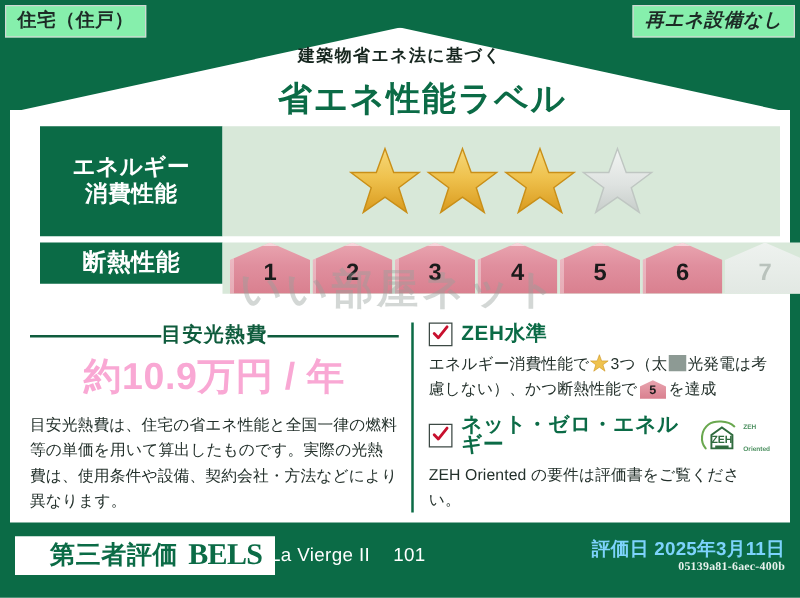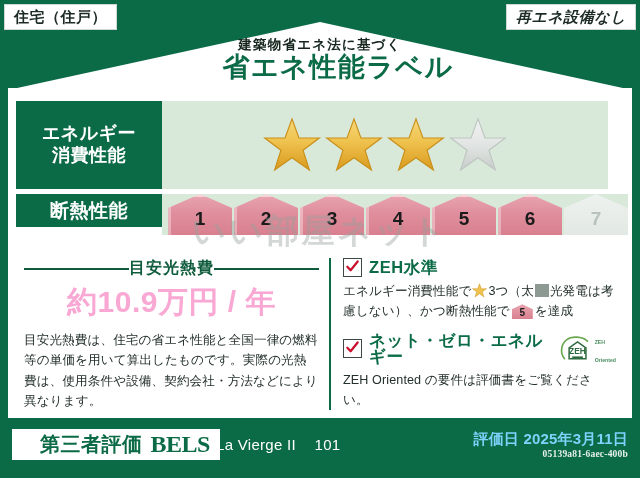--- a/index.html
+++ b/index.html
@@ -11,21 +11,21 @@
   }
   .label{
     position:relative;width:640px;height:478px;
     background:#0b6b46;
     box-sizing:border-box;
   }
 
   
   .corner-badge{
     position:absolute;top:4px;
-    background:#ffffff;
+    background:#86efac;
     border:1px solid #cfd8d4;
     color:#1d2b26;
     font-size:15px;font-weight:bold;
     letter-spacing:0.5px;
     padding:4px 9px 5px 9px;
     line-height:1;
     white-space:nowrap;
   }
   .corner-badge.left{left:4px;}
   .corner-badge.right{right:4px;font-style:italic;}
@@ -44,28 +44,28 @@
   
   .title-block{
     position:absolute;left:0;right:0;top:38px;
     text-align:center;z-index:4;
   }
   .title-kicker{
     font-size:13.5px;font-weight:bold;color:#16261f;
     letter-spacing:1.2px;line-height:1.1;
   }
   .title-main{
-    margin-top:0;
+    margin-top:12px;
     font-size:27px;font-weight:bold;color:#0b6b46;
     letter-spacing:1.5px;line-height:1.1;padding-left:36px;
   }
 
   
   .perf{
-    position:absolute;left:16px;top:101px;width:592px;
+    position:absolute;left:32px;top:101px;width:592px;
     z-index:5;
   }
   .perf-row{
     display:flex;align-items:stretch;
     margin-bottom:5px;
   }
   .perf-key{
     width:146px;flex:0 0 146px;
     background:#0b6b46;color:#ffffff;
     display:flex;flex-direction:column;align-items:center;justify-content:center;

